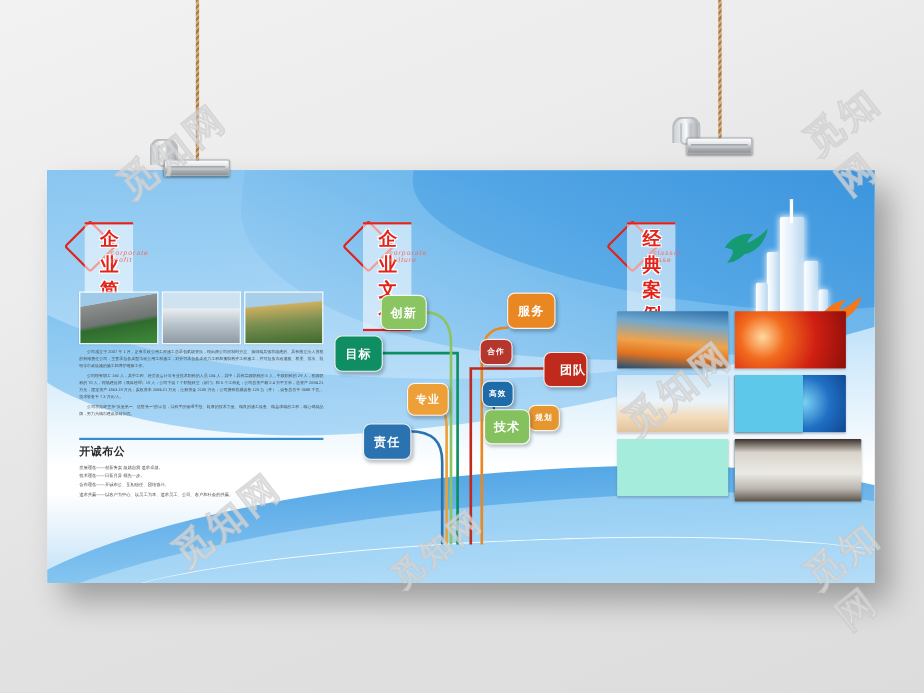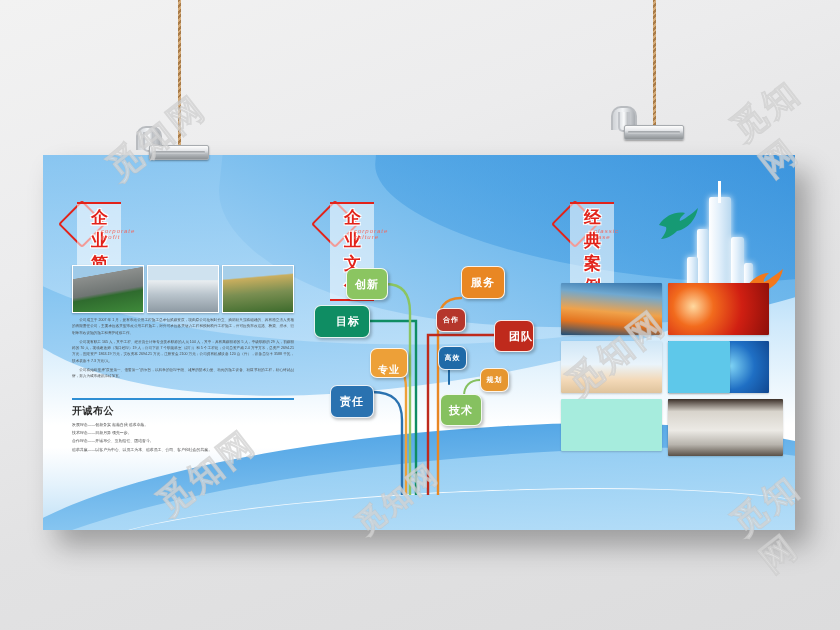--- a/index.html
+++ b/index.html
@@ -216,45 +216,45 @@
         <path d="M196 75 H130 V235" stroke="#bf2a1c"></path>
         <path d="M74 132 C96 132,104 142,104 160 V235" stroke="#2a72b0"></path>
         <path d="M90 102 C100 102,108 112,108 128 V235" stroke="#eda038"></path>
         <path d="M182 120 C172 120,166 126,166 136" stroke="#86c160" stroke-width="2"></path>
         <path d="M151 97 V124" stroke="#1f6aa8" stroke-width="2"></path>
       </g>
     </svg>
     <div class="node big" style="left:48px;top:8px;width:40px;height:30px;background:#8bc561;text-align:right;">
       <span>创新</span>
       </div>
-    <div class="node big" style="left:16px;top:45px;width:42px;height:31px;background:#0f8d63;padding-left:12px;">
+    <div class="node big" style="left:6px;top:45px;width:42px;height:31px;background:#0f8d63;">
       <span>目标</span>
       </div>
-    <div class="node big" style="left:72px;top:88px;width:36px;height:28px;background:#eda038;font-size:10px;align-items:flex-end;">
+    <div class="node big" style="left:72px;top:88px;width:36px;height:28px;background:#eda038;font-size:10px;">
       <span>专业</span>
       </div>
     <div class="node big" style="left:32px;top:112px;width:42px;height:31px;background:#2a72b0;margin-top:13px;">
       <span>责任</span>
       </div>
     <div class="node big" style="left:163px;top:6px;width:42px;height:31px;background:#e98723;">
       <span>服务</span>
       </div>
     <div class="node sm" style="left:138px;top:48px;width:28px;height:22px;background:#b5362c;">
       <span>合作</span>
       </div>
     <div class="node big" style="left:196px;top:60px;width:38px;height:30px;background:#bf2a1c;justify-content:flex-end;">
       <span>团队</span>
       </div>
     <div class="node sm" style="left:140px;top:86px;width:27px;height:22px;background:#1f6aa8;">
       <span>高效</span>
       </div>
     <div class="node sm" style="left:182px;top:108px;width:27px;height:22px;background:#e6962f;">
       <span>规划</span>
       </div>
-    <div class="node big" style="left:142px;top:134px;width:40px;height:30px;background:#86c160;">
+    <div class="node big" style="left:142px;top:112px;width:40px;height:30px;background:#86c160;">
       <span>技术</span>
       </div>
   </div>
 
   <div id="casegrid">
     <div class="cell c-sunset"></div>
     <div class="cell c-tech"></div>
     <div class="cell c-plane"></div>
     <div class="cell c-bubble"></div>
     <div class="cell c-mint" style="grid-column:1;grid-row:3;"></div>

